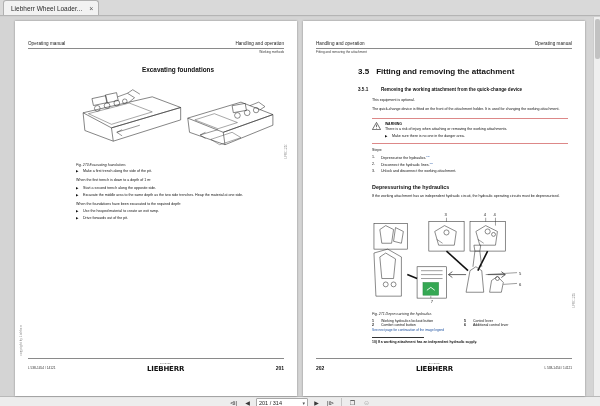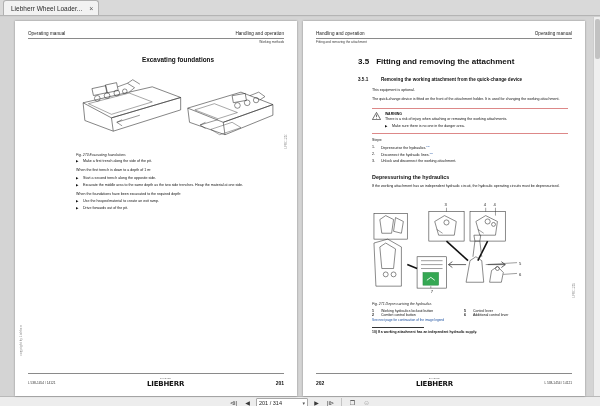--- a/index.html
+++ b/index.html
@@ -38,21 +38,21 @@
   .viewer {
     flex: 1; position: relative; background: #d4d4d4;
     display: flex; justify-content: center; align-items: flex-start;
     padding-top: 4px; gap: 6px;
   }
 
   .page {
     width: 282px; height: 375px; background: #ffffff;
     box-shadow: 0 0 2px rgba(0,0,0,0.35);
     position: relative;
-    padding: 10px 13px 8px 13px;
+    padding: 20px 13px 8px 13px;
     font-size: 3.6px; color: #111;
   }
 
   
   .runhead {
     display: flex; justify-content: space-between; align-items: flex-end;
     border-bottom: 0.6px solid #8a8a8a; padding-bottom: 1.5px;
   }
   .runhead span { font-size: 4.6px; color: #1a1a1a; letter-spacing: .05px; }
   .subhead { font-size: 3.2px; color: #3a3a3a; margin-top: 1.5px; }
@@ -118,21 +118,21 @@
   
   .legend { display: flex; gap: 6px; margin-top: 2.5px; }
   .legend .col { display: flex; flex-direction: column; gap: .8px; min-width: 86px; }
   .legend .row { display: flex; gap: 4px; font-size: 3.5px; }
   .legend .row .k { font-weight: bold; min-width: 5px; }
   .fnote-rule { width: 52px; border-top: .6px solid #333; margin-top: 5px; }
   .fnote { font-size: 3.4px; margin-top: 2px; font-weight: bold; }
 
   
   .pfooter {
-    position: absolute; left: 13px; right: 13px; bottom: 8px;
+    position: absolute; left: 13px; right: 13px; bottom: 23px;
     border-top: .6px solid #8a8a8a; padding-top: 3px;
     display: flex; align-items: center; justify-content: space-between;
   }
   .docno { font-size: 3.2px; color: #333; }
   .pageno { font-size: 5px; font-weight: bold; color: #111; }
   .lieb { text-align: center; line-height: 1; }
   .lieb .tagline { font-size: 1.9px; letter-spacing: .3px; color: #444; }
   .lieb .wordmark {
     font-size: 7px; font-weight: bold; letter-spacing: -.2px;
     font-family: "DejaVu Sans", sans-serif; color: #111;

